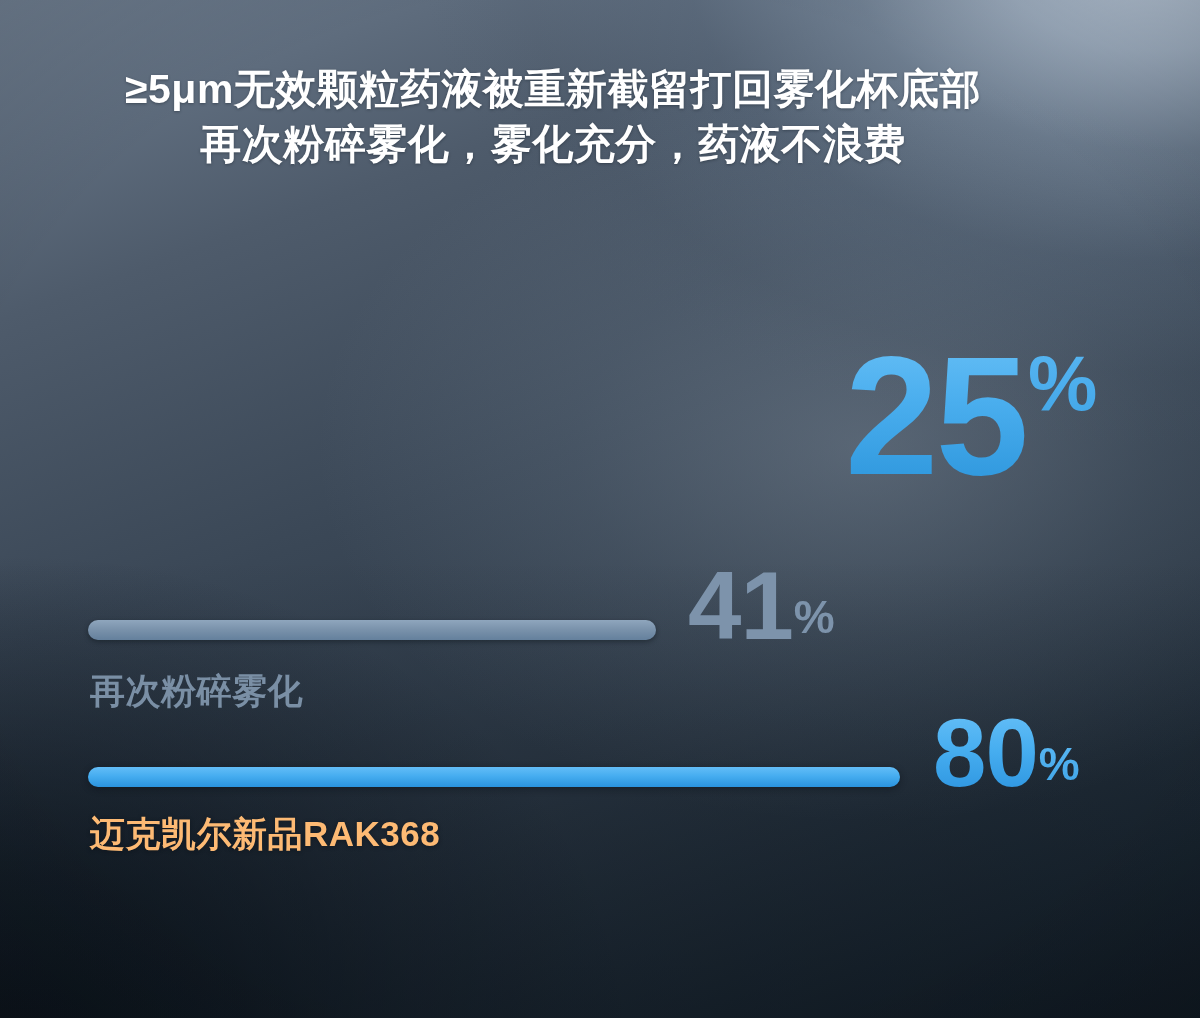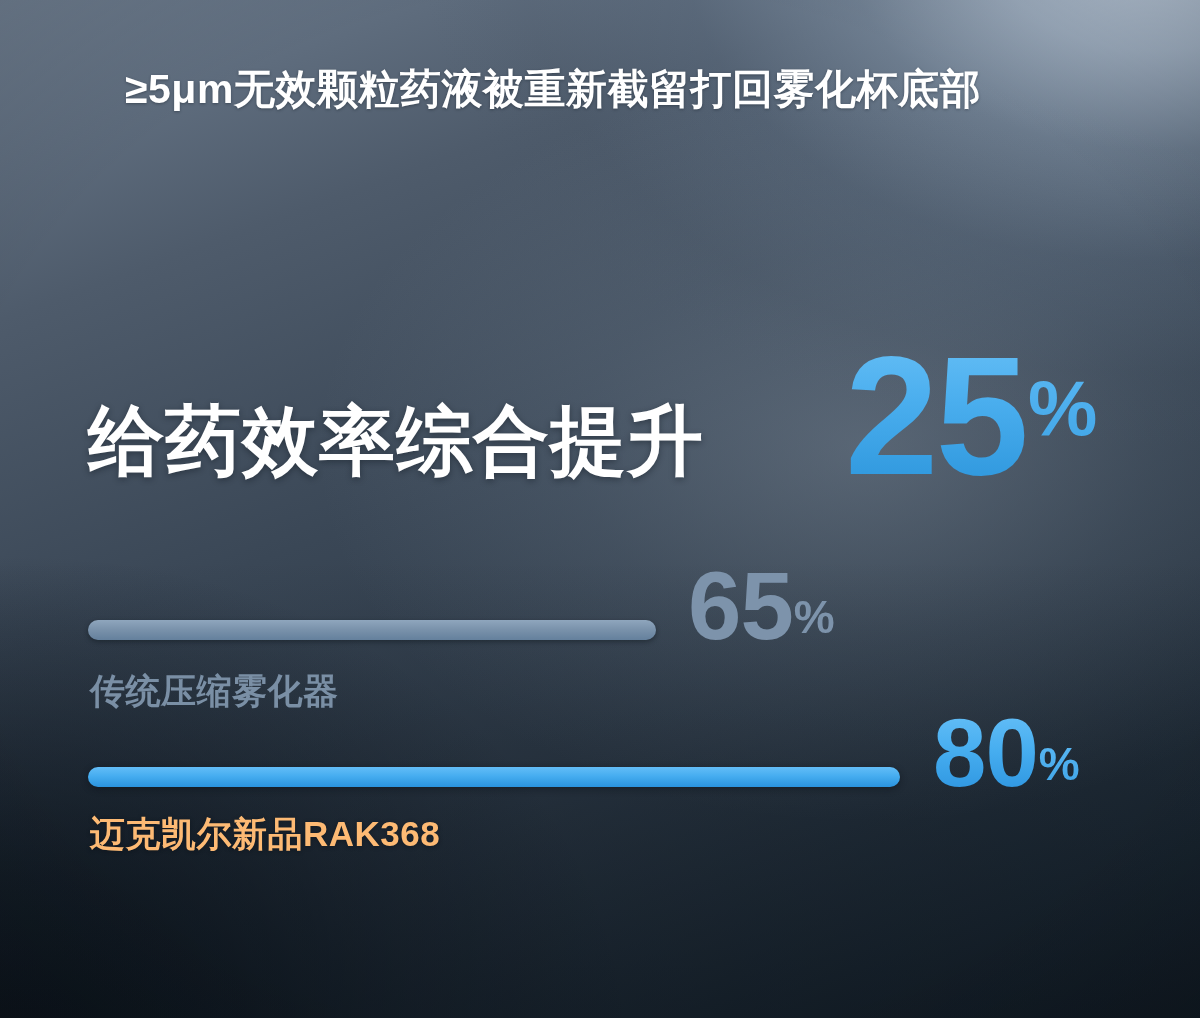--- a/index.html
+++ b/index.html
@@ -113,21 +113,21 @@
     letter-spacing: 1px;
     line-height: 86px;
     white-space: nowrap;
     text-shadow: 0 2px 6px rgba(10,18,26,0.40);
   }
   .hero-figure {
     position: absolute;
     left: 845px;
     top: 344px;
     display: flex;
-    align-items: center;
+    align-items: flex-start;
     line-height: 1;
   }
   .hero-num {
     font-size: 168px;
     font-weight: 700;
     letter-spacing: -3px;
     line-height: 0.86;
     background: linear-gradient(to bottom, #63bdf5 0%, #4aaeee 40%, #2e97dd 100%);
     -webkit-background-clip: text;
     background-clip: text;
@@ -236,41 +236,39 @@
 
   <div class="layer bg-base"></div>
   <div class="layer bg-glow-tr"></div>
   <div class="layer bg-glow-mid"></div>
   <div class="layer bg-dark-bl"></div>
   <div class="layer bg-dark-br"></div>
   <div class="layer bg-vignette"></div>
 
   <div class="headline">
     <span class="headline-line">≥5μm无效颗粒药液被重新截留打回雾化杯底部</span>
+    <span class="headline-line">再次粉碎雾化，雾化充分，药液不浪费</span>
   </div>
 
-  <div class="hero">
-    <span class="hero-title">给药效率综合提升</span>
-  </div>
   <div class="hero-figure">
     <span class="hero-num">25</span>
     <span class="hero-pct">%</span>
   </div>
 
   <div class="bars">
 
     <div class="bar-row first">
       <div class="bar-track">
         <div class="bar-fill old" style="width:568px"></div>
       </div>
       <div class="bar-value old" style="left:600px">
-        <span class="num">65</span>
+        <span class="num">41</span>
         <span class="pct">%</span>
       </div>
-      <div class="bar-label old">传统压缩雾化器</div>
+      <div class="bar-label old">再次粉碎雾化</div>
     </div>
 
     <div class="bar-row second">
       <div class="bar-track">
         <div class="bar-fill new" style="width:812px"></div>
       </div>
       <div class="bar-value new" style="left:845px">
         <span class="num">80</span>
         <span class="pct">%</span>
       </div>

